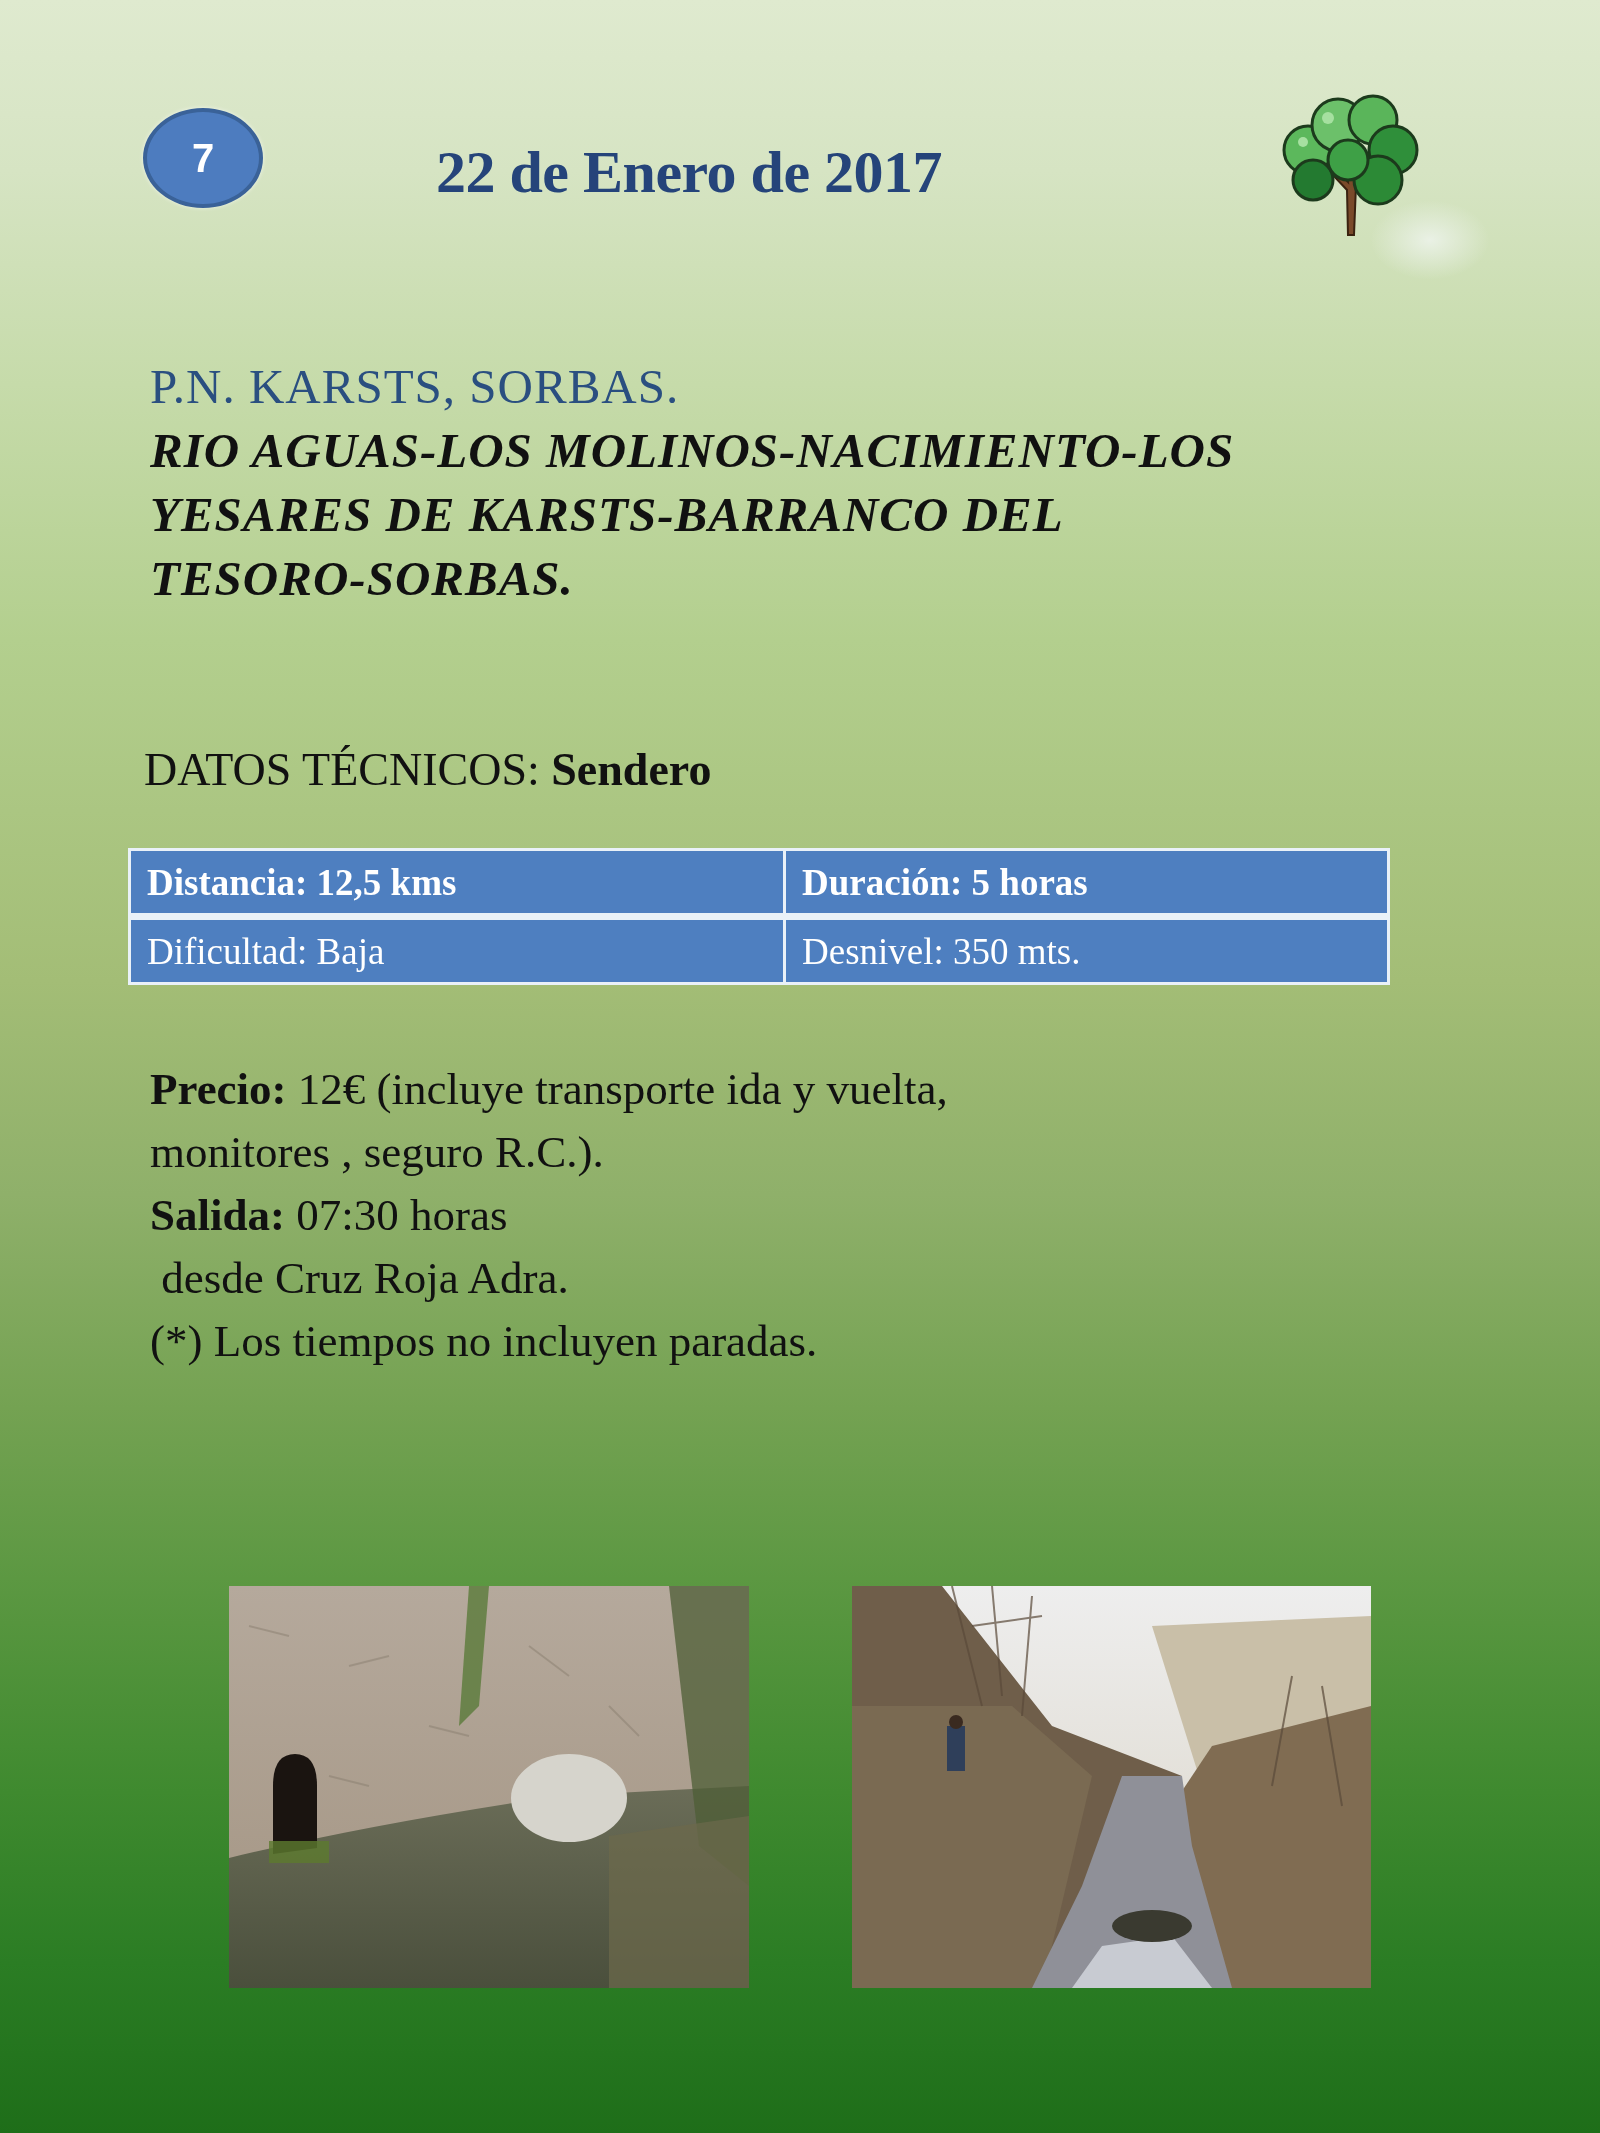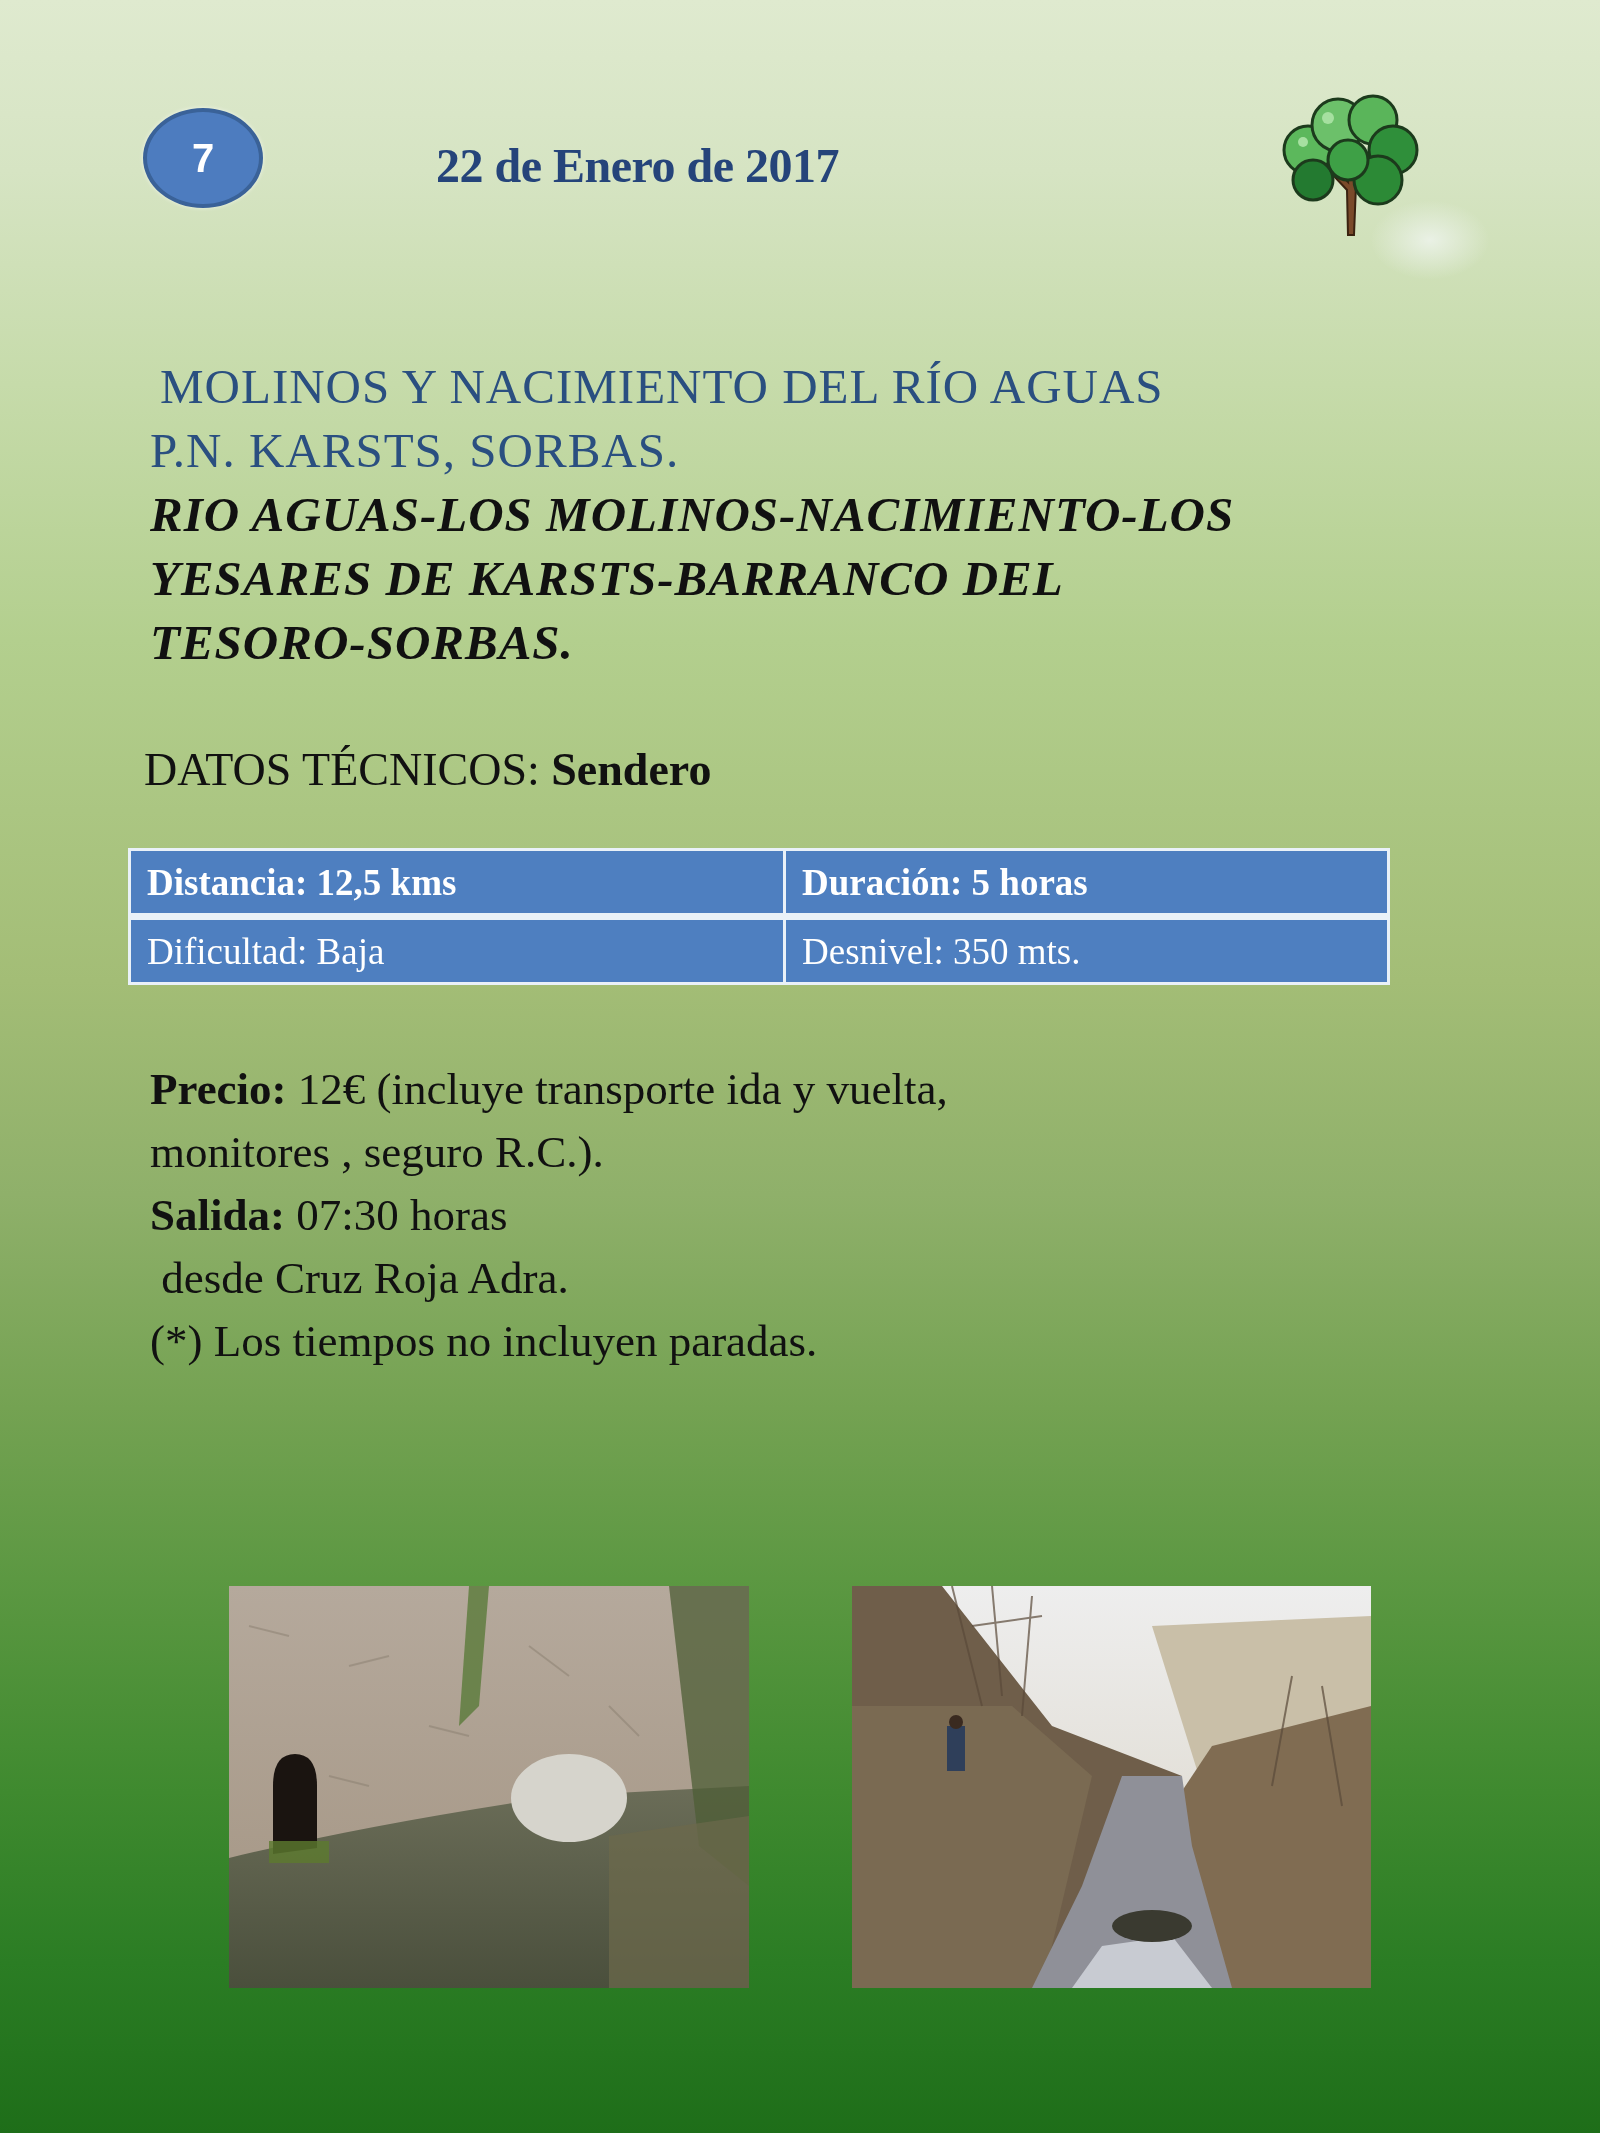--- a/index.html
+++ b/index.html
@@ -41,21 +41,21 @@
       color: #ffffff;
       font-family: "Liberation Sans", "DejaVu Sans", sans-serif;
       font-size: 40px;
       font-weight: 700;
       box-shadow: 0 0 4px rgba(255,255,255,0.6);
     }
     .date-title {
       position: absolute;
       left: 436px;
       top: 138px;
-      font-size: 48px;
+      font-size: 60px;
       font-weight: 700;
       color: #25447a;
       white-space: nowrap;
       letter-spacing: -0.5px;
     }
     .tree {
       position: absolute;
       left: 1268px;
       top: 90px;
       width: 170px;
@@ -172,21 +172,20 @@
       <circle cx="45" cy="90" r="20" fill="#237a30"></circle>
       <circle cx="110" cy="90" r="24" fill="#2c8a36"></circle>
       <circle cx="80" cy="70" r="20" fill="#3ea046"></circle>
     </g>
     <circle cx="60" cy="28" r="6" fill="#a6e0a0"></circle>
     <circle cx="35" cy="52" r="5" fill="#a6e0a0"></circle>
   </svg>
 </div>
 
 <div class="title-block">
-  <div class="title-line title-blue indent-small">MOLINOS Y NACIMIENTO DEL RÍO AGUAS</div>
   <div class="title-line title-blue">P.N. KARSTS, SORBAS.</div>
   <div class="title-line title-black">RIO AGUAS-LOS MOLINOS-NACIMIENTO-LOS</div>
   <div class="title-line title-black">YESARES DE KARSTS-BARRANCO DEL</div>
   <div class="title-line title-black">TESORO-SORBAS.</div>
 </div>
 
 <div class="datos">
   <span>DATOS TÉCNICOS:</span>
   <span class="bold">Sendero</span>
 </div>

